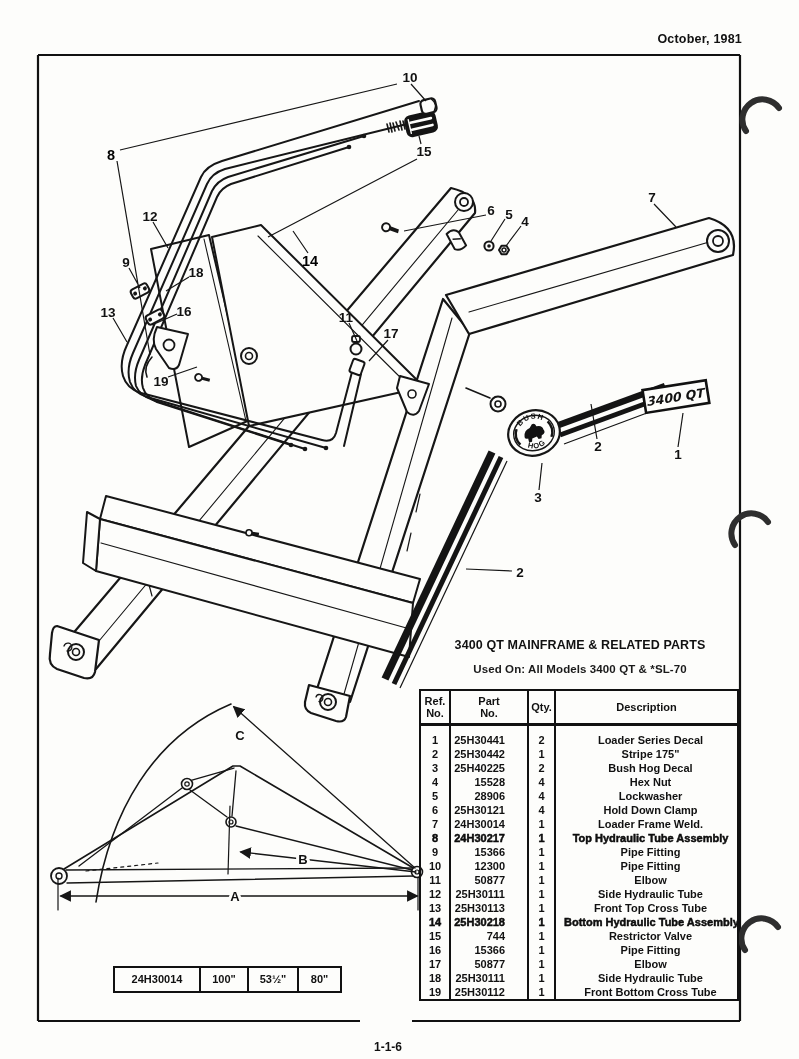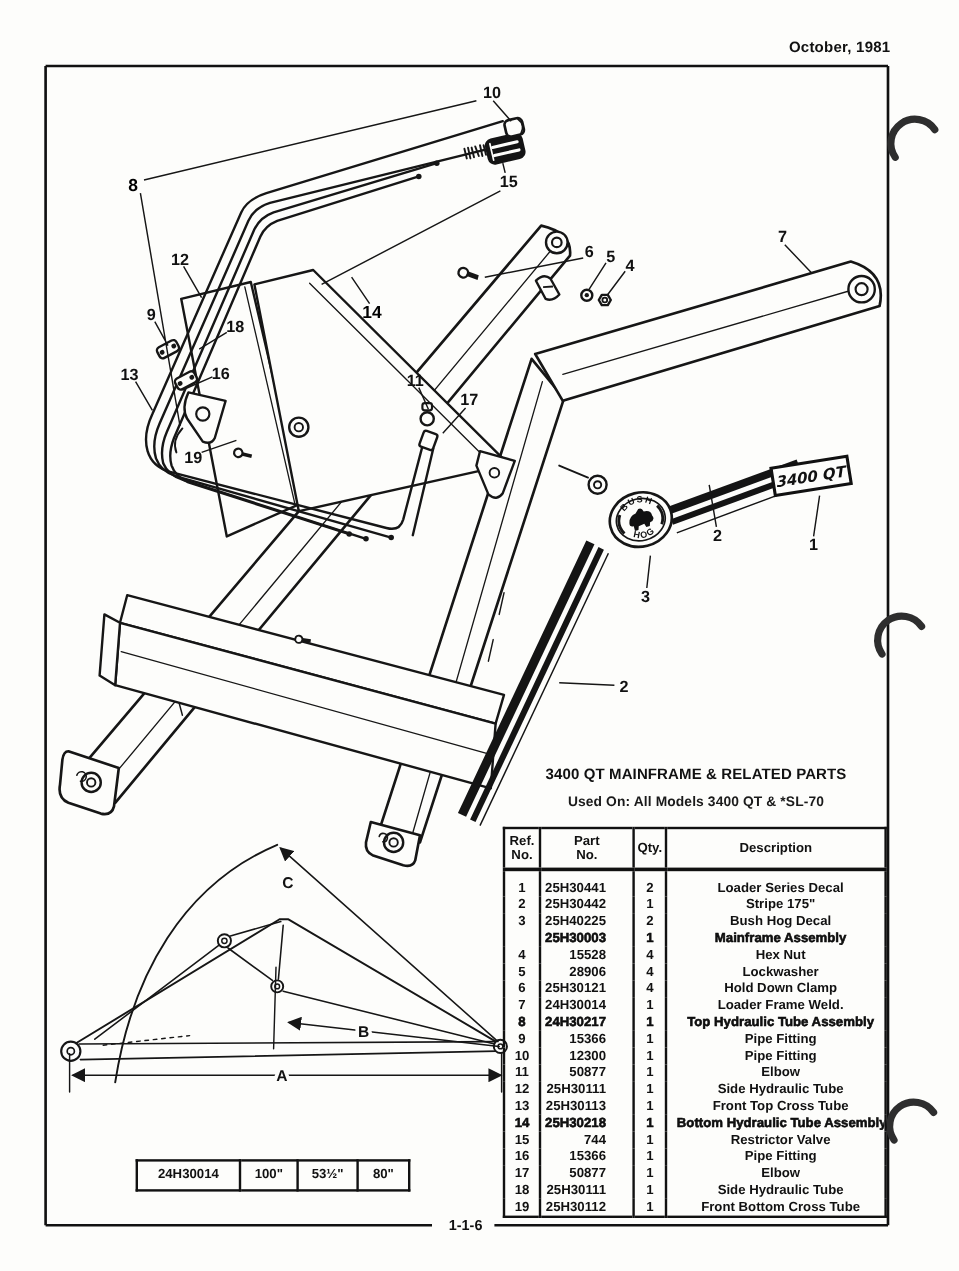--- a/index.html
+++ b/index.html
@@ -7,21 +7,21 @@
     width:799px;height:1059px;position:relative;
     background:#fdfdfb;overflow:hidden;
     font-family:"Liberation Sans",sans-serif;color:#111;
   }
   .art{position:absolute;left:0;top:0;}
   .date{position:absolute;right:57px;top:32px;font:bold 12.5px "Liberation Sans",sans-serif;letter-spacing:.2px;}
   .sec-title{position:absolute;left:430px;top:638px;width:300px;text-align:center;
     font:bold 12.5px "Liberation Sans",sans-serif;letter-spacing:.1px;}
   .used-on{position:absolute;left:430px;top:663px;width:300px;text-align:center;
     font:bold 11.5px "Liberation Sans",sans-serif;letter-spacing:.1px;color:#1a1a1a;}
-  .pageno{position:absolute;left:360px;top:1014px;width:56px;text-align:center;
+  .pageno{position:absolute;left:360px;top:1040px;width:56px;text-align:center;
     font:bold 12px "Liberation Sans",sans-serif;}
 
   table{border-collapse:collapse;table-layout:fixed;}
   .parts{position:absolute;left:419px;top:689px;width:318px;border:2.5px solid #111;
     font-family:"Liberation Sans",sans-serif;font-weight:bold;}
   .parts th,.parts td{border-left:2px solid #111;padding:0;overflow:hidden;white-space:nowrap;}
   .parts th:first-child,.parts td:first-child{border-left:none;}
   .parts thead th{border-bottom:3px solid #111;font-size:11px;line-height:12px;height:32px;text-align:center;vertical-align:middle;}
   .parts tbody td{font-size:11px;height:14px;line-height:14px;vertical-align:middle;}
   .parts tbody tr:first-child td{padding-top:7px;}
@@ -306,26 +306,20 @@
         <td class="part">25H30442</td>
         <td class="qty">1</td>
         <td class="desc">Stripe  175"</td>
       </tr>
       <tr>
         <td class="ref">3</td>
         <td class="part">25H40225</td>
         <td class="qty">2</td>
         <td class="desc">Bush Hog Decal</td>
       </tr>
-      <tr class="em">
-        <td class="ref"></td>
-        <td class="part">25H30003</td>
-        <td class="qty">1</td>
-        <td class="desc">Mainframe Assembly</td>
-      </tr>
       <tr>
         <td class="ref">4</td>
         <td class="part">15528</td>
         <td class="qty">4</td>
         <td class="desc">Hex Nut</td>
       </tr>
       <tr>
         <td class="ref">5</td>
         <td class="part">28906</td>
         <td class="qty">4</td>

